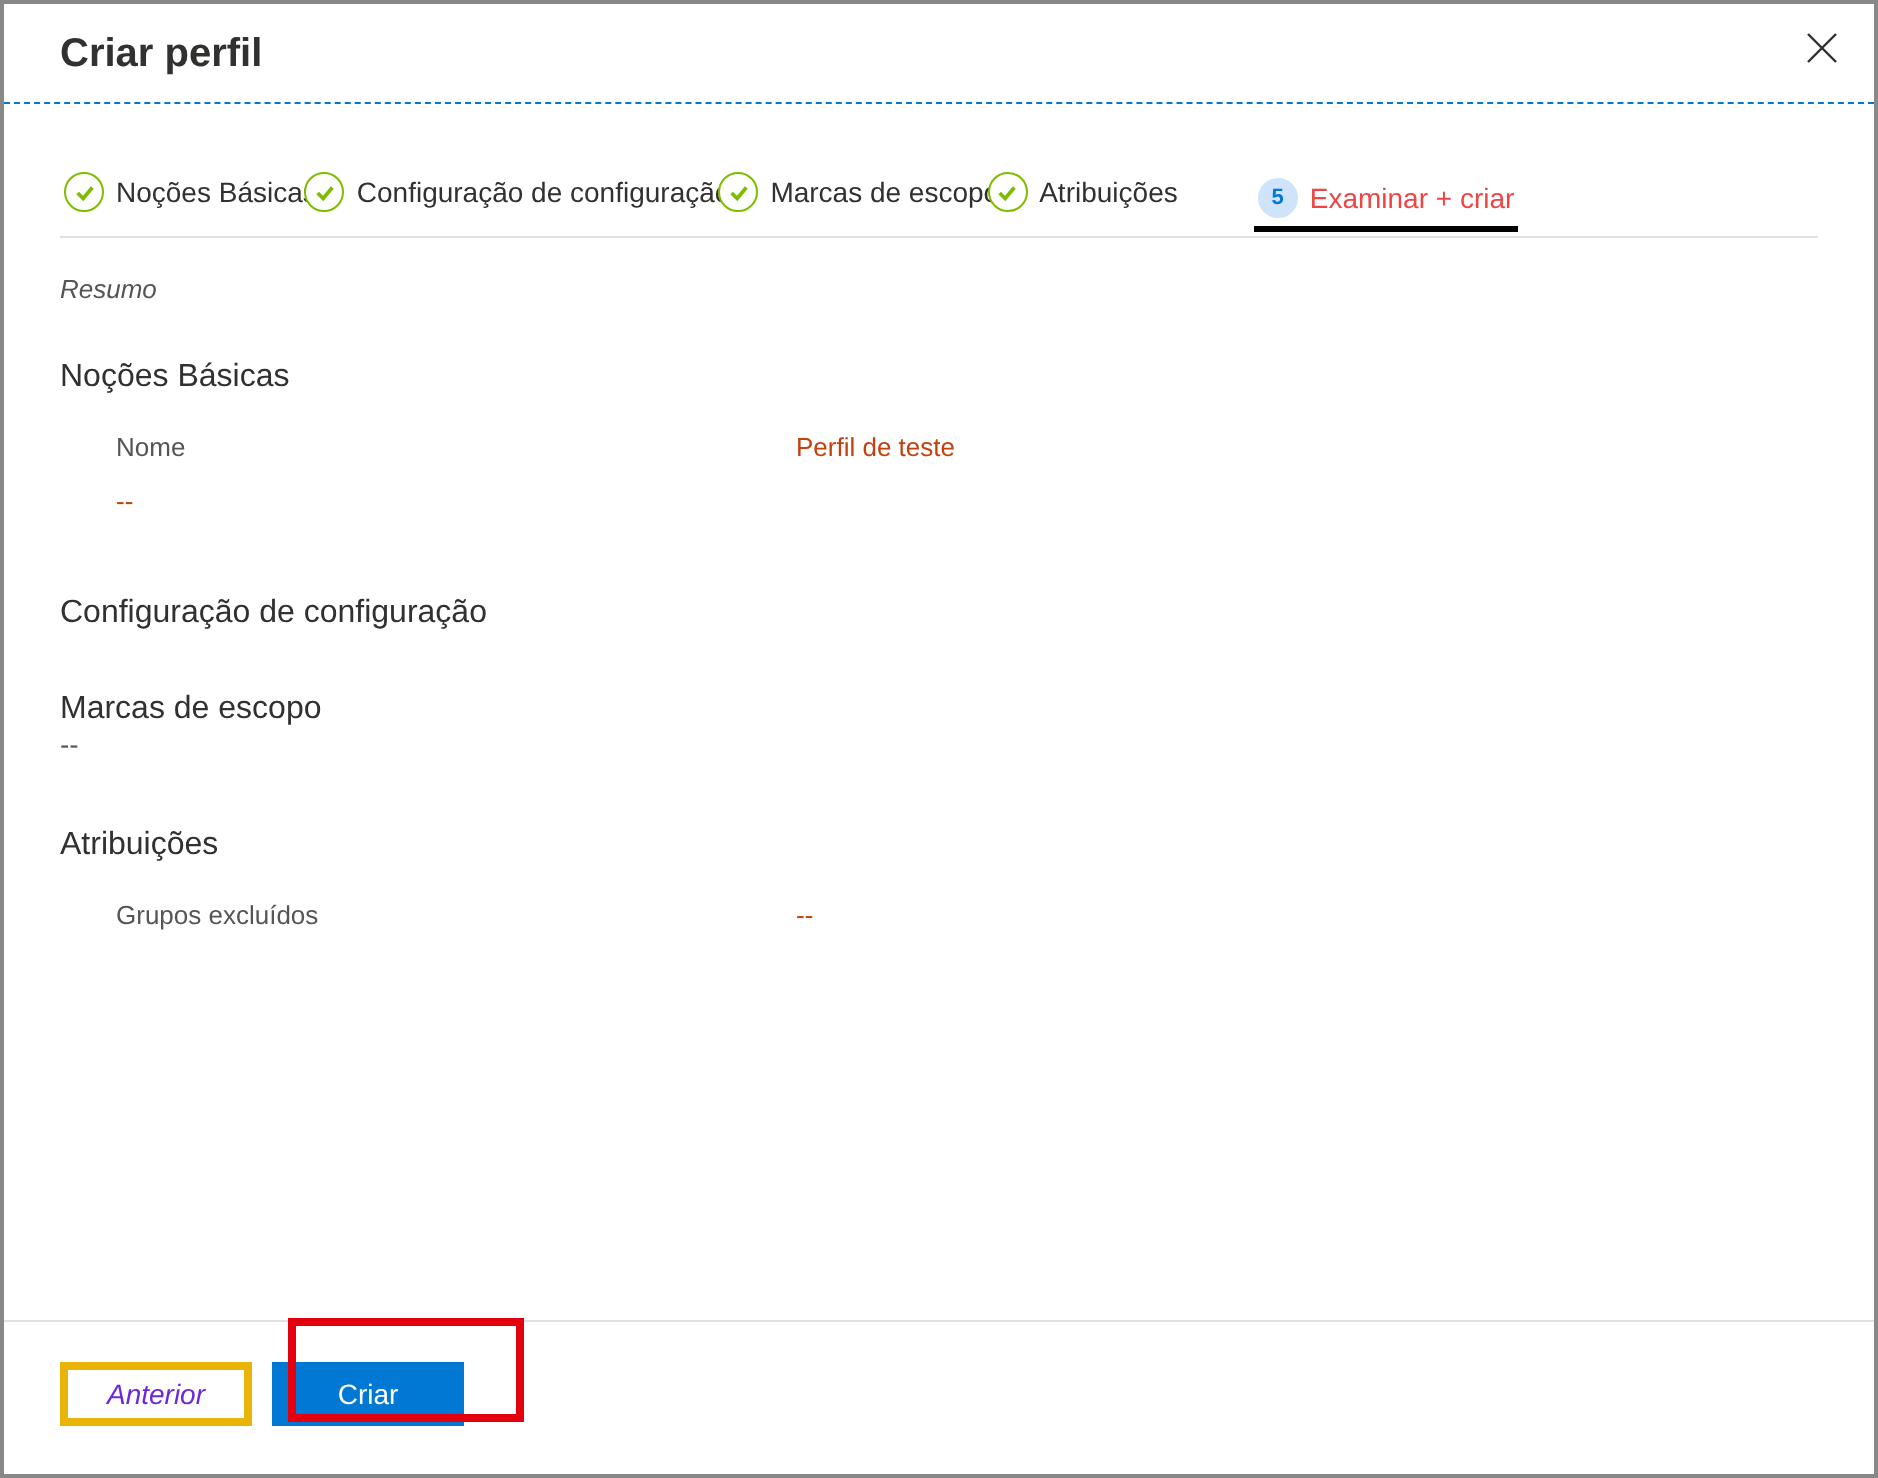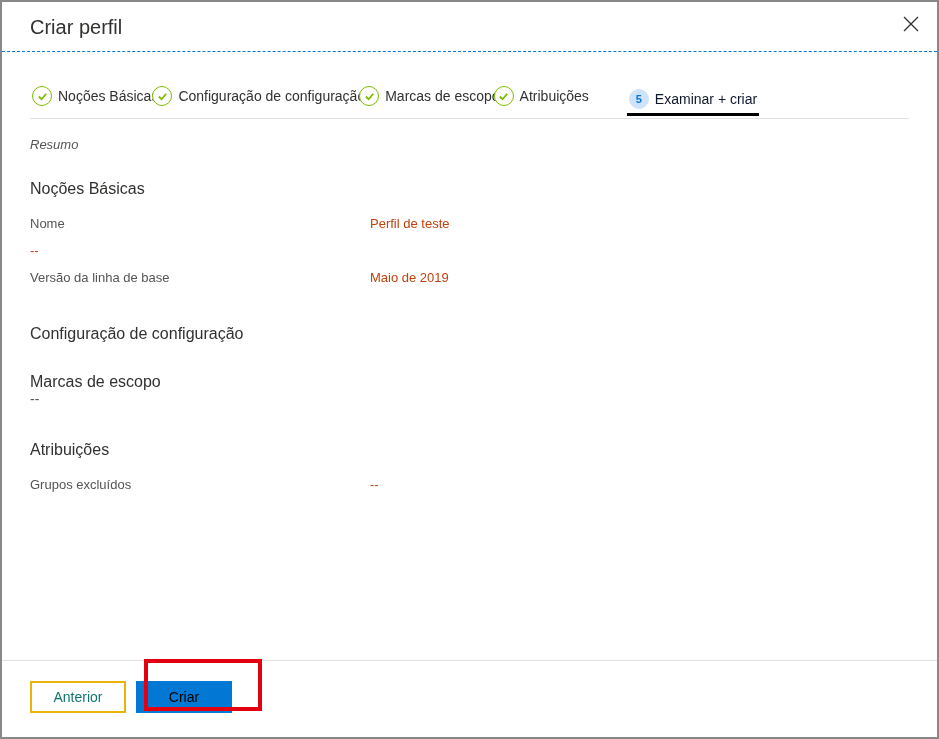--- a/index.html
+++ b/index.html
@@ -15,21 +15,21 @@
   }
   .header {
     display: flex;
     justify-content: space-between;
     align-items: flex-start;
     padding: 14px 18px 12px 28px;
   }
   .header h1 {
     margin: 0;
     font-size: 20px;
-    font-weight: 400;
+    font-weight: 700;
   }
   .close-btn {
     background: none;
     border: none;
     cursor: pointer;
     padding: 0;
   }
   .close-btn svg { stroke: #323130; }
   .dashed-sep {
     border: none;
@@ -79,21 +79,21 @@
   .step-label {
     font-size: 14px;
     color: #323130;
   }
   .step.active {
     border-bottom: 3px solid #000;
     margin-bottom: -7px;
     padding-bottom: 4px;
   }
   .step.active .step-label {
-    color: #0f172a;
+    color: #ef4444;
   }
   .gap { width: 24px; }
   .content {
     padding: 18px 28px 0 28px;
     font-size: 14px;
   }
   .summary-label {
     font-size: 13px;
     color: #555;
     margin-bottom: 28px;
@@ -103,20 +103,21 @@
     font-size: 16px;
     font-weight: 400;
     color: #323130;
     margin: 18px 0 12px 0;
   }
   .kv-row {
     display: flex;
     padding: 6px 0;
     font-size: 13px;
     color: #555;
+    margin-left: 28px;
   }
   .kv-key { width: 340px; }
   .kv-val { color: #c2410c; }
   .dash-val { color: #555; }
   .footer {
     position: absolute;
     bottom: 0;
     left: 0;
     right: 0;
     border-top: 1px solid #e1e1e1;
@@ -128,27 +129,28 @@
     min-width: 96px;
     height: 32px;
     font-size: 14px;
     cursor: pointer;
     display: flex;
     align-items: center;
     justify-content: center;
   }
   .btn-secondary {
     background: #fff;
-    border: 2px solid #eab308;
-    color: #0f766e;
+    border: 4px solid #eab308;
+    color: #6d28d9;
+    font-style: italic;
   }
   .btn-primary {
     background: #0078d4;
     border: 1px solid #0078d4;
-    color: #000000;
+    color: #ffffff;
   }
   .highlight-box {
     position: absolute;
     border: 4px solid #e3000f;
     pointer-events: none;
   }
   .check-svg {
     width: 11px;
     height: 11px;
     stroke: #7fbc00;
@@ -224,24 +226,20 @@
   <div class="summary-label">Resumo</div>
 
   <div class="section-title">Noções Básicas</div>
   <div class="kv-row">
     <div class="kv-key">Nome</div>
     <div class="kv-val">Perfil de teste</div>
   </div>
   <div class="kv-row">
     <div class="kv-val">--</div>
   </div>
-  <div class="kv-row">
-    <div class="kv-key">Versão da linha de base</div>
-    <div class="kv-val">Maio de 2019</div>
-  </div>
 
   <div class="section-title" style="margin-top:34px;">Configuração de configuração</div>
 
   <div class="section-title" style="margin-top:30px;margin-bottom:0;">Marcas de escopo</div>
   <div class="dash-val">--</div>
 
   <div class="section-title" style="margin-top:34px;">Atribuições</div>
   <div class="kv-row">
     <div class="kv-key">Grupos excluídos</div>
     <div class="kv-val">--</div>

